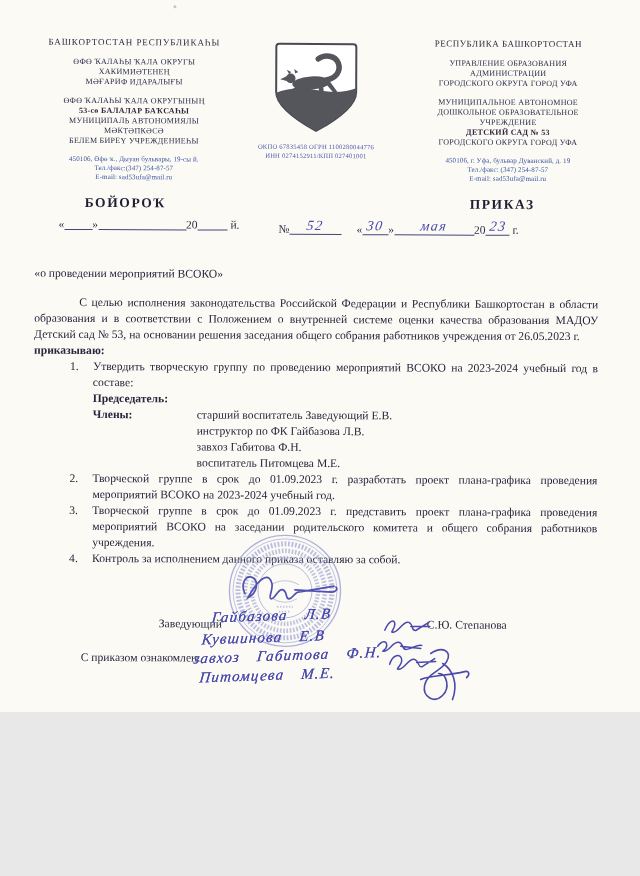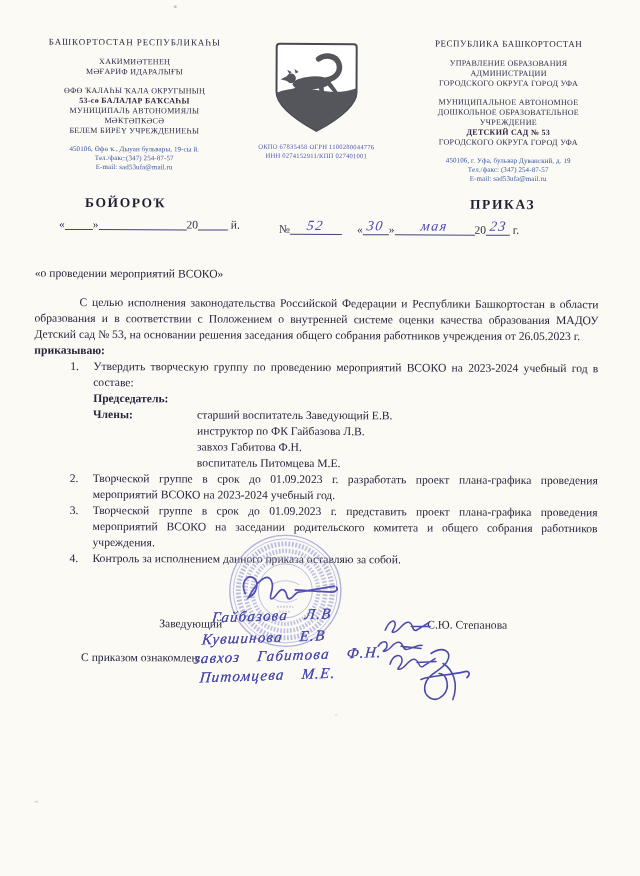--- a/index.html
+++ b/index.html
@@ -1,17 +1,17 @@
 <!DOCTYPE html>
 <html><head>
 <meta charset="utf-8">
 <style>
   html,body{margin:0;padding:0;background:#e8e8e8;}
   .page{
-    position:relative;width:640px;height:876px;overflow:hidden;
+    position:relative;width:640px;height:712px;overflow:hidden;
     background:#fbfaf5;
     font-family:"Liberation Serif","DejaVu Serif",serif;
     color:#26263c;
   }
   .tilt{position:absolute;inset:0;transform:rotate(0.25deg);}
   .speck{position:absolute;border-radius:50%;background:#9a9a96;}
 
   
   .letterhead{display:flex;margin-top:38px;padding:0 14px 0 24px;}
   .lh-col{text-align:center;}
@@ -73,20 +73,21 @@
 
   <div class="speck" style="left:172px;top:6px;width:3px;height:3px;opacity:.55"></div>
   <div class="speck" style="left:36px;top:802px;width:4px;height:2px;opacity:.35"></div>
   <div class="speck" style="left:336px;top:714px;width:3px;height:2px;opacity:.2"></div>
 
   <header class="letterhead">
 
     <div class="lh-col lh-left">
       <div class="lh-line lh-republic">БАШКОРТОСТАН РЕСПУБЛИКАҺЫ</div>
       <div class="lh-group">
+        <div class="lh-line">ӨФӨ ҠАЛАҺЫ ҠАЛА ОКРУГЫ</div>
         <div class="lh-line">ХАКИМИӘТЕНЕҢ</div>
         <div class="lh-line">МӘҒАРИФ ИДАРАЛЫҒЫ</div>
       </div>
       <div class="lh-group">
         <div class="lh-line">ӨФӨ ҠАЛАҺЫ ҠАЛА ОКРУГЫНЫҢ</div>
         <div class="lh-line lh-bold">53-сө БАЛАЛАР БАҠСАҺЫ</div>
         <div class="lh-line">МУНИЦИПАЛЬ АВТОНОМИЯЛЫ</div>
         <div class="lh-line">МӘКТӘПКӘСӘ</div>
         <div class="lh-line">БЕЛЕМ БИРЕҮ УЧРЕЖДЕНИЕҺЫ</div>
       </div>

